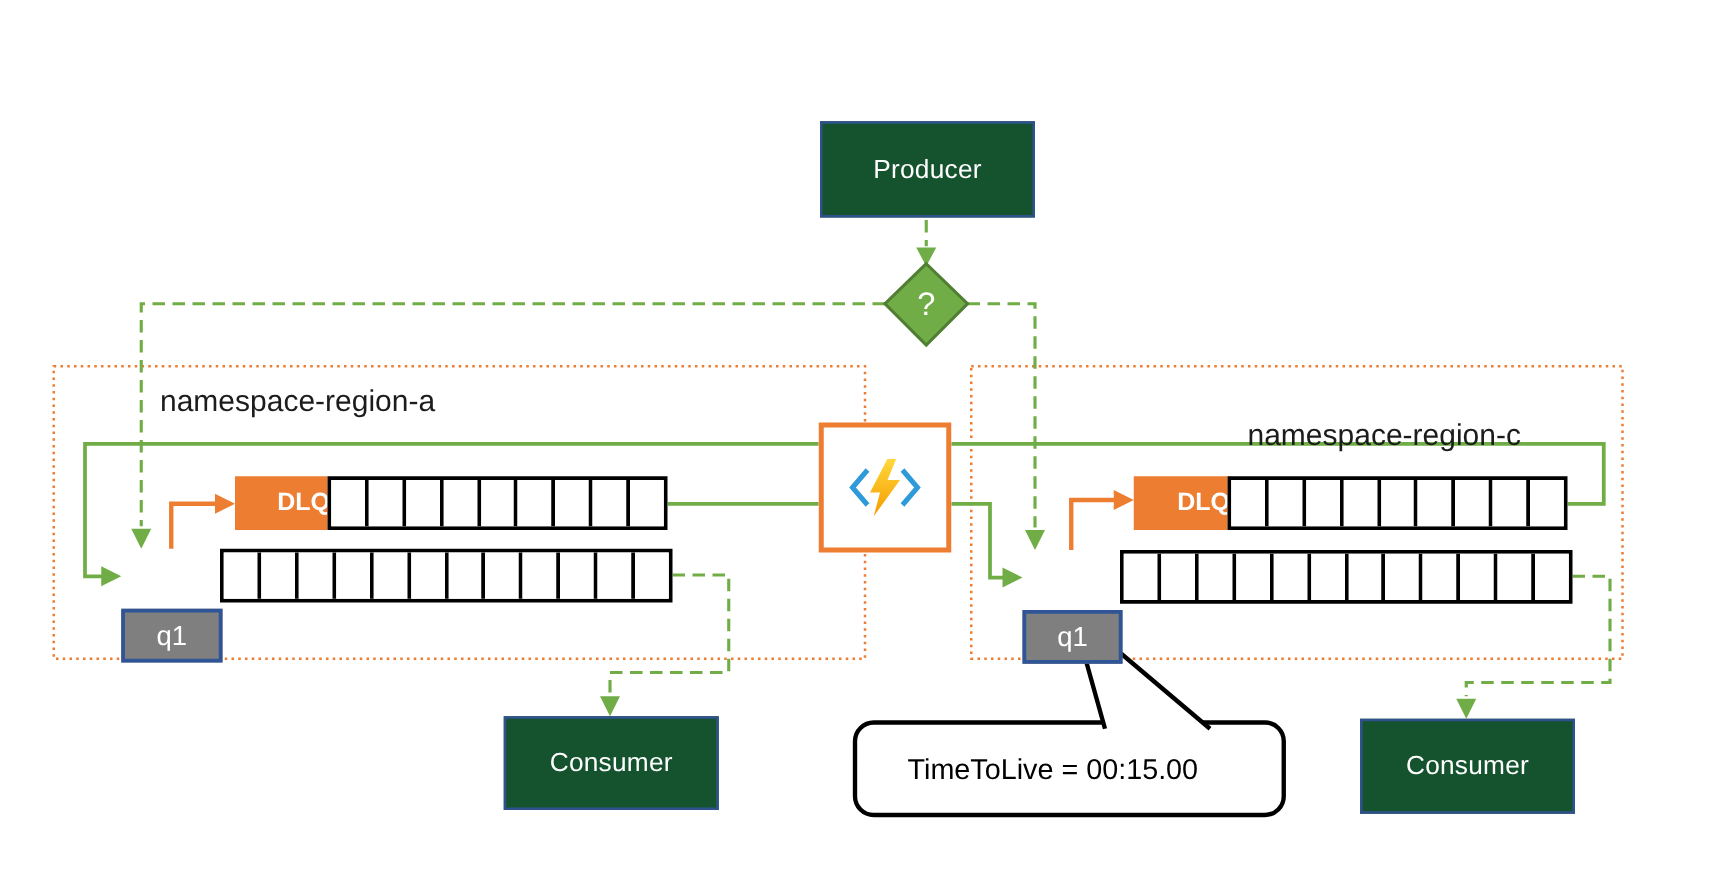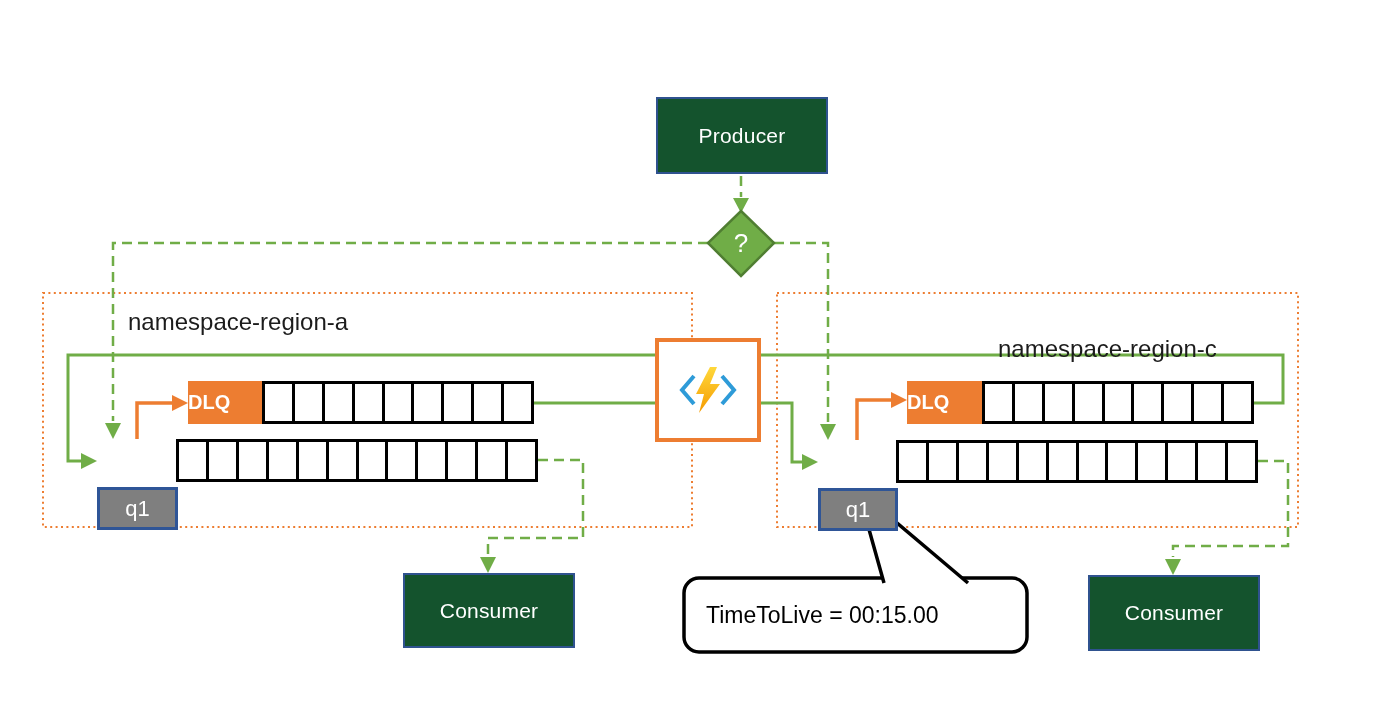--- a/index.html
+++ b/index.html
@@ -7,21 +7,21 @@
     position:relative;width:1380px;height:717px;background:#ffffff;
     font-family:"Liberation Sans",sans-serif;overflow:hidden;
   }
   .abs{position:absolute;box-sizing:border-box;}
   .node{
     display:flex;align-items:center;justify-content:center;
     color:#ffffff;font-size:21px;letter-spacing:0.2px;
   }
   .blue-node{background:#14532d;border:2.5px solid #2F528F;}
   .fn-box{background:#ffffff;border:4px solid #ED7D31;display:flex;align-items:center;justify-content:center;}
-  .dlq-box{background:#ED7D31;color:#fff;font-size:20px;font-weight:600;display:flex;align-items:center;justify-content:flex-start;}
+  .dlq-box{background:#ED7D31;color:#fff;font-size:20px;font-weight:600;display:flex;align-items:center;justify-content:flex-end;}
   .q1-box{background:#7F7F7F;border:3px solid #2F5597;color:#fff;font-size:22px;display:flex;align-items:center;justify-content:center;margin-top:48px;}
   .queue{display:flex;border:3px solid #000;background:#fff;}
   .queue .cell{flex:1;border-right:3px solid #000;background:#fff;}
   .queue .cell:last-child{border-right:none;}
   .region-label{color:#1c1c1c;font-size:24px;white-space:nowrap;}
   .router-label{display:flex;align-items:center;justify-content:center;color:#fff;font-size:26px;}
   .callout-text{display:flex;align-items:center;color:#000;font-size:23px;padding-left:22px;white-space:nowrap;}
   svg{display:block;}
   .lines{position:absolute;left:0;top:0;pointer-events:none;}
 </style>
@@ -159,15 +159,15 @@
       <div class="cell"></div>
     </div>
 
   <div class="abs node blue-node" style="left:403px;top:573px;width:172px;height:75px;">
     <span>Consumer</span>
   </div>
   <div class="abs node blue-node" style="left:1088px;top:575px;width:172px;height:76px;">
     <span>Consumer</span>
   </div>
 
-  <div class="abs callout-text" style="left:684px;top:578px;width:343px;height:74px;">TimeToLive = 00:15.00</div>
+  <div class="abs callout-text" style="left:704px;top:578px;width:343px;height:74px;">TimeToLive = 00:15.00</div>
 
 </div>
 
 </body></html>

